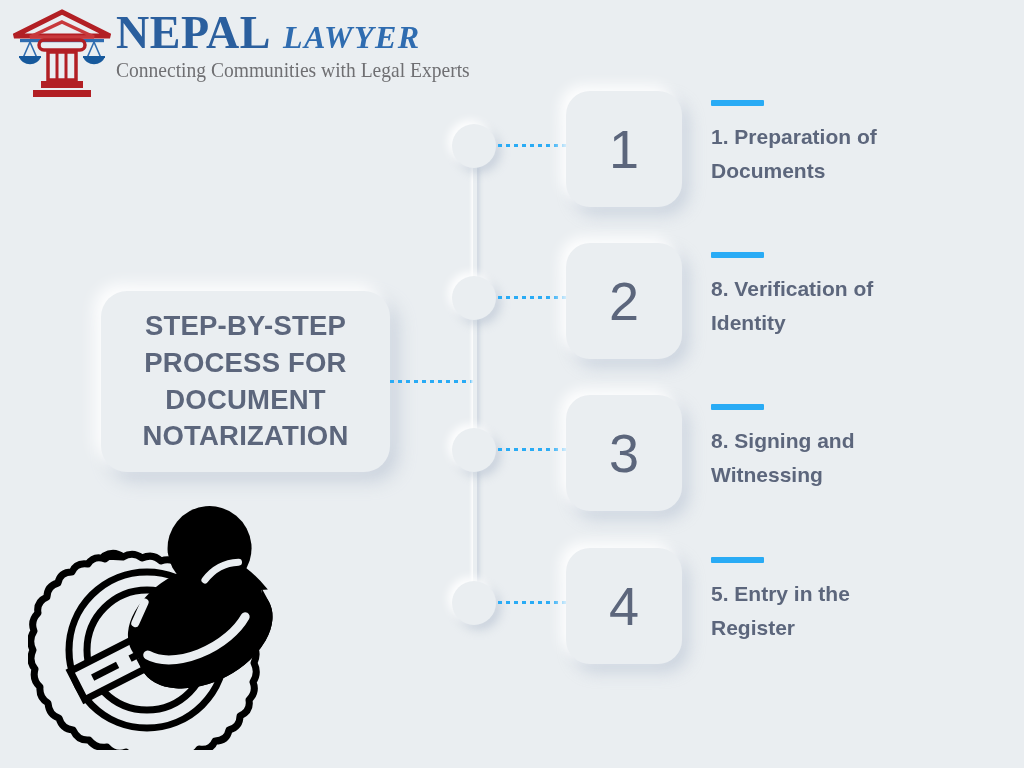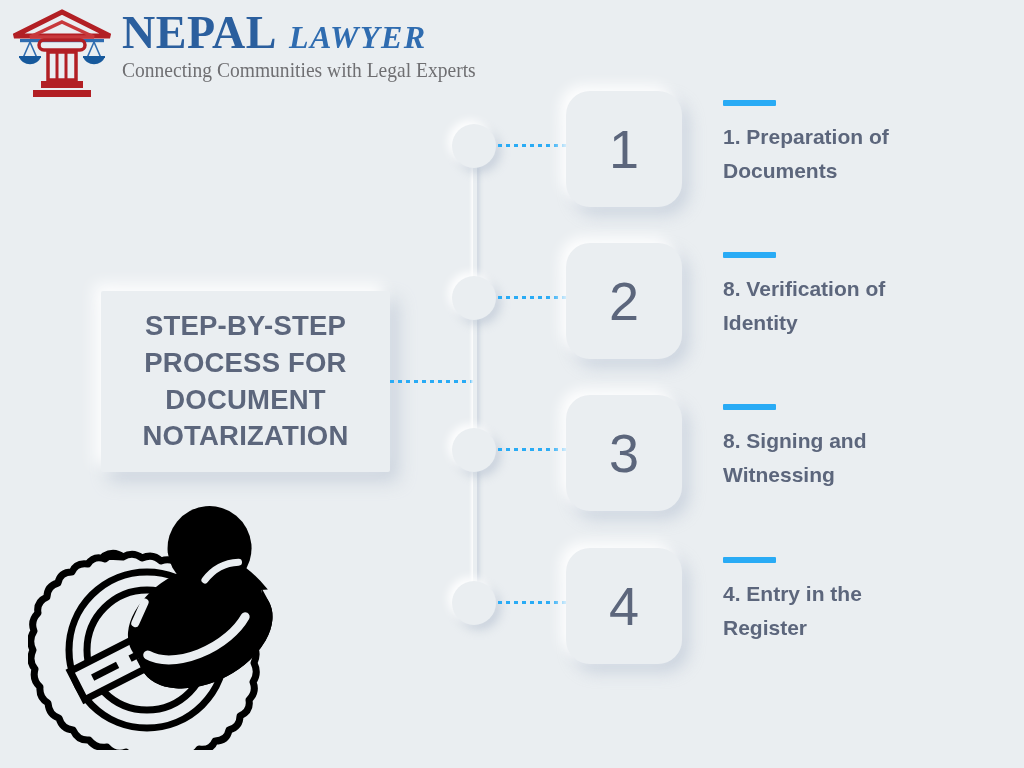--- a/index.html
+++ b/index.html
@@ -34,21 +34,20 @@
     align-items: flex-start;
   }
 
   .logo-mark {
     width: 108px;
     height: 96px;
     flex: 0 0 108px;
   }
 
   .logo-text {
-    margin-left: 6px;
     padding-top: 4px;
     display: flex;
     flex-direction: column;
     align-items: flex-start;
   }
 
   .logo-wordmark {
     display: flex;
     align-items: baseline;
     white-space: nowrap;
@@ -85,21 +84,21 @@
     white-space: nowrap;
   }
 
   
   .title-card {
     position: absolute;
     left: 101px;
     top: 291px;
     width: 289px;
     height: 181px;
-    border-radius: 2px;
+    border-radius: 26px;
     background: #eaeef1;
     box-shadow:
       -7px -7px 15px rgba(255,255,255,0.95),
       8px 9px 18px rgba(163,177,198,0.45),
       inset 0 0 0 rgba(0,0,0,0);
     display: flex;
     align-items: center;
     justify-content: center;
     padding: 6px 14px;
   }
@@ -192,21 +191,20 @@
     font-weight: 300;
     color: #5c667c;
     line-height: 1;
   }
 
   .step-label {
     position: absolute;
     left: 711px;
     top: 4px;
     width: 300px;
-    margin-left: 12px;
   }
 
   .accent-bar {
     width: 53px;
     height: 6px;
     background: #29abf5;
     border-radius: 1px;
     margin-bottom: 14px;
   }
 
@@ -313,21 +311,21 @@
   </div>
 
   <div class="step" style="top:553px">
     <div class="node"></div>
     <div class="link-node"></div>
     <div class="num-card">
       <span class="num-text">4</span>
     </div>
     <div class="step-label">
       <div class="accent-bar"></div>
-      <div class="label-text">4. Entry in the Register</div>
+      <div class="label-text">5. Entry in the Register</div>
     </div>
   </div>
 
   <div class="stamp">
     <svg viewBox="0 0 262 252" width="262" height="252" aria-hidden="true">
       <g fill="none" stroke="#000000" stroke-width="7" stroke-linejoin="round">
 
         <path d="M76 58
                  q10 -6 19 1 q10 -6 19 1 q11 -5 19 3 q11 -4 19 5
                  q11 -3 18 7 q11 -1 16 10 q11 1 14 12 q10 3 11 15

